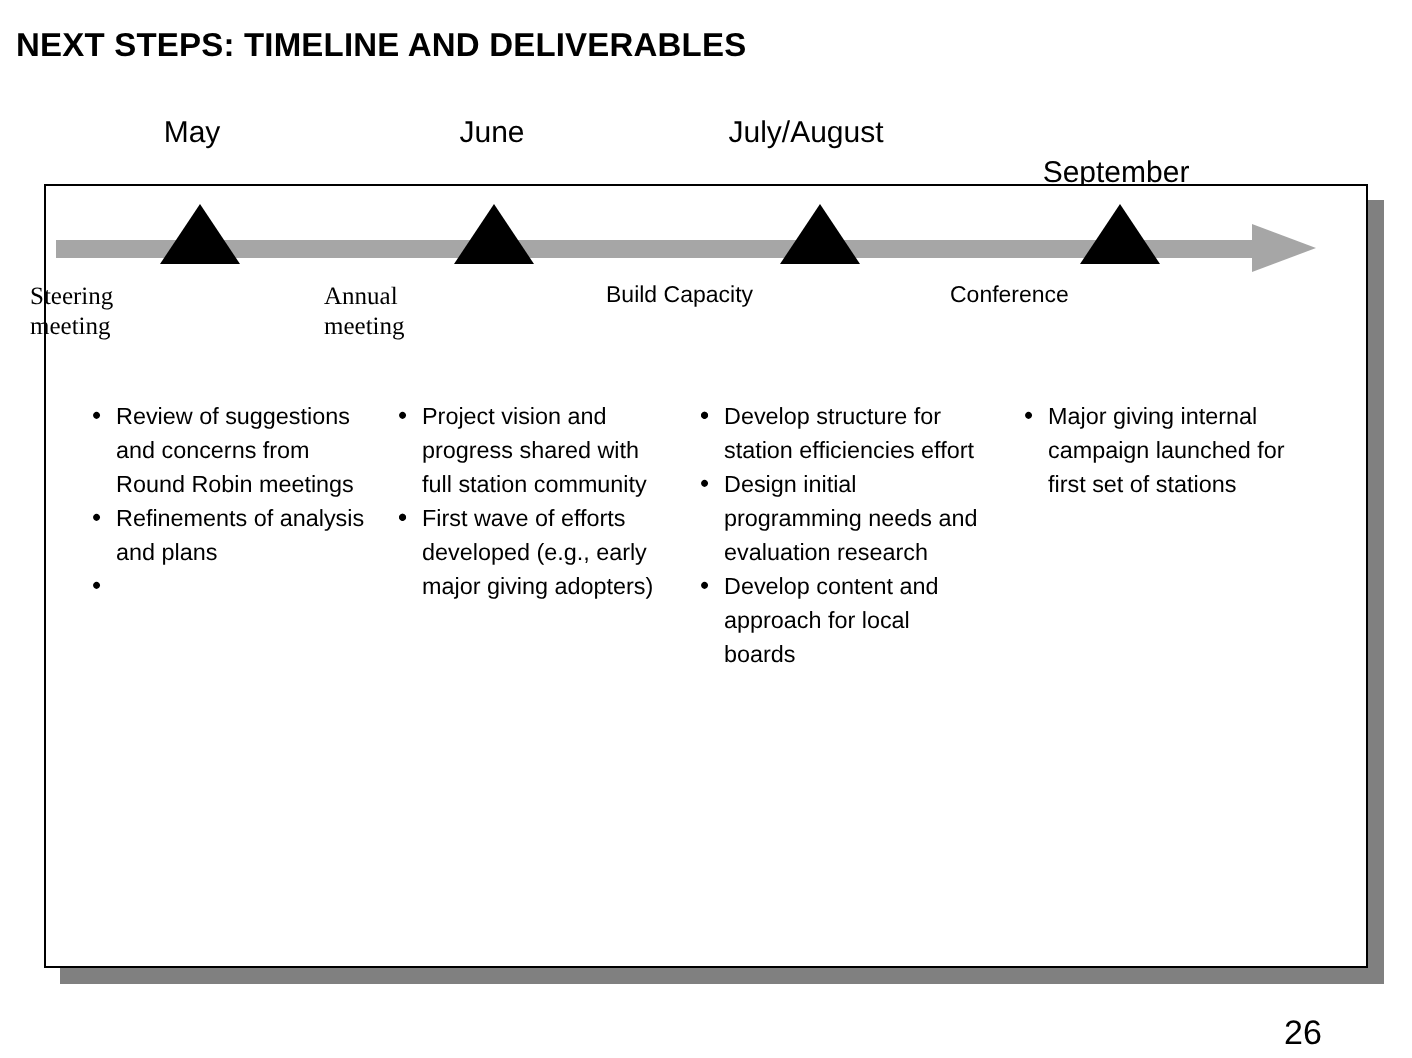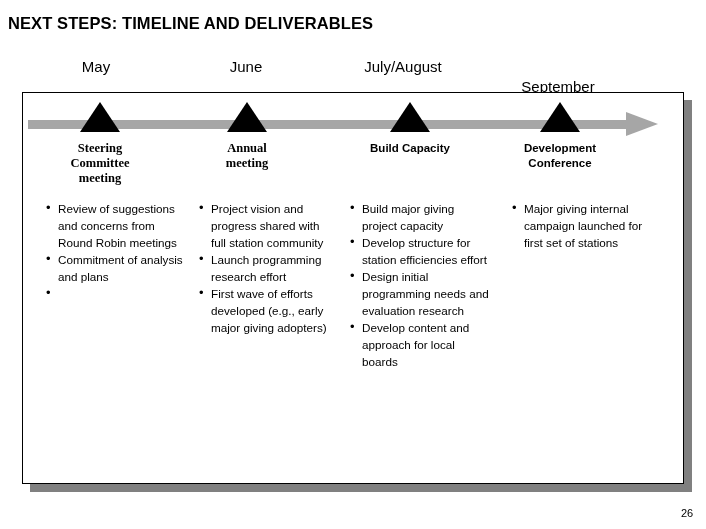--- a/index.html
+++ b/index.html
@@ -108,23 +108,23 @@
     border-left: 20px solid transparent;
     border-right: 20px solid transparent;
     border-bottom: 30px solid #000000;
     transform: translateX(-50%);
   }
 
   
   .milestone-caption {
     position: absolute;
     font-size: 11.5px;
-    font-weight: bold;
+    font-weight: normal;
     line-height: 15px;
-    text-align: center;
+    text-align: left;
     width: 170px;
     transform: translateX(-50%);
   }
   .milestone-caption.serif-caption {
     font-family: "Liberation Serif", serif;
     font-size: 12.5px;
   }
 
   
   .bullet-column {
@@ -143,23 +143,23 @@
     position: absolute;
     left: 1px;
     top: -1px;
     font-size: 13px;
     line-height: 17px;
   }
 
   
   #page-number {
     position: absolute;
-    left: 681px;
+    left: 642px;
     top: 507px;
-    font-size: 11px;
+    font-size: 17px;
     color: #000000;
   }
 </style>
 </head>
 <body>
 
 <div id="slide-title">NEXT STEPS: TIMELINE AND DELIVERABLES</div>
 
 <div id="month-header">
     <div class="month-label" style="left: 96px;">May</div>
@@ -179,48 +179,46 @@
 
 <div id="milestone-markers">
     <div class="milestone-marker" style="left: 100px; top: 102px; border-bottom-color: rgb(0, 0, 0);"></div>
     <div class="milestone-marker" style="left: 247px; top: 102px; border-bottom-color: rgb(0, 0, 0);"></div>
     <div class="milestone-marker" style="left: 410px; top: 102px; border-bottom-color: rgb(0, 0, 0);"></div>
     <div class="milestone-marker" style="left: 560px; top: 102px; border-bottom-color: rgb(0, 0, 0);"></div>
   </div>
 <div id="milestone-captions">
     <div class="milestone-caption serif-caption" style="left: 100px; top: 141px;">
       <div>Steering</div>
-      <div>Committee</div>
       <div>meeting</div>
     </div>
     <div class="milestone-caption serif-caption" style="left: 247px; top: 141px;">
       <div>Annual</div>
       <div>meeting</div>
     </div>
-    <div class="milestone-caption" style="left: 410px; top: 141px;">
+    <div class="milestone-caption" style="left: 388px; top: 141px;">
       <div>Build Capacity</div>
     </div>
     <div class="milestone-caption" style="left: 560px; top: 141px;">
-      <div>Development</div>
       <div>Conference</div>
     </div>
   </div>
 <div id="bullet-columns">
     <div class="bullet-column" style="left: 45px; width: 140px;">
       <div class="bullet-item"><span class="bullet-dot">•</span><span>Review of suggestions and concerns from Round Robin meetings</span></div>
-      <div class="bullet-item"><span class="bullet-dot">•</span><span>Commitment of analysis and plans</span></div>
+      <div class="bullet-item"><span class="bullet-dot">•</span><span>Refinements of analysis and plans</span></div>
       <div class="bullet-item"><span class="bullet-dot">•</span></div>
     </div>
     <div class="bullet-column" style="left: 198px; width: 136px;">
       <div class="bullet-item"><span class="bullet-dot">•</span><span>Project vision and progress shared with full station community</span></div>
-      <div class="bullet-item"><span class="bullet-dot">•</span><span>Launch programming research effort</span></div>
+      <div class="bullet-item"><span class="bullet-dot">•</span></div>
       <div class="bullet-item"><span class="bullet-dot">•</span><span>First wave of efforts developed (e.g., early major giving adopters)</span></div>
     </div>
     <div class="bullet-column" style="left: 349px; width: 140px;">
-      <div class="bullet-item"><span class="bullet-dot">•</span><span>Build major giving project capacity</span></div>
+      <div class="bullet-item"><span class="bullet-dot">•</span></div>
       <div class="bullet-item"><span class="bullet-dot">•</span><span>Develop structure for station efficiencies effort</span></div>
       <div class="bullet-item"><span class="bullet-dot">•</span><span>Design initial programming needs and evaluation research</span></div>
       <div class="bullet-item"><span class="bullet-dot">•</span><span>Develop content and approach for local boards</span></div>
     </div>
     <div class="bullet-column" style="left: 511px; width: 140px;">
       <div class="bullet-item"><span class="bullet-dot">•</span><span>Major giving internal campaign launched for first set of stations</span></div>
     </div>
   </div>
 
 <div id="page-number">26</div>

